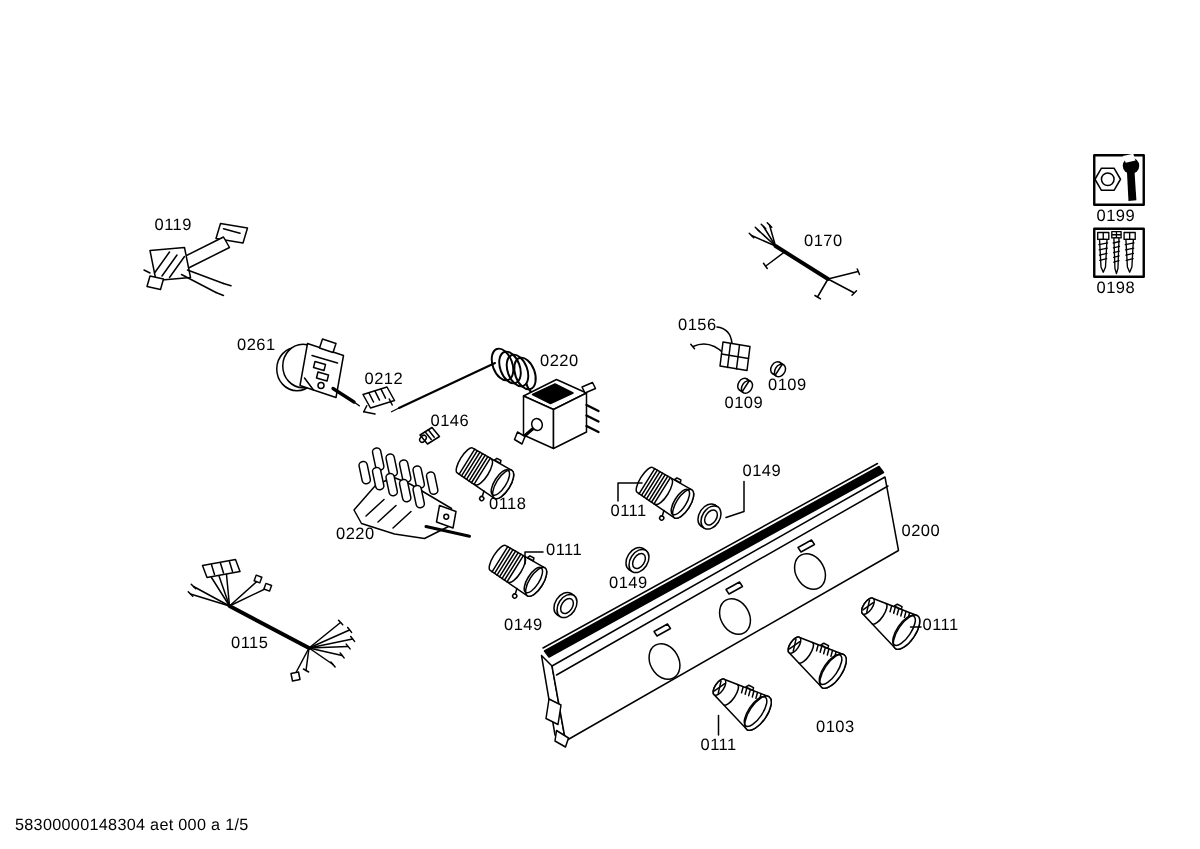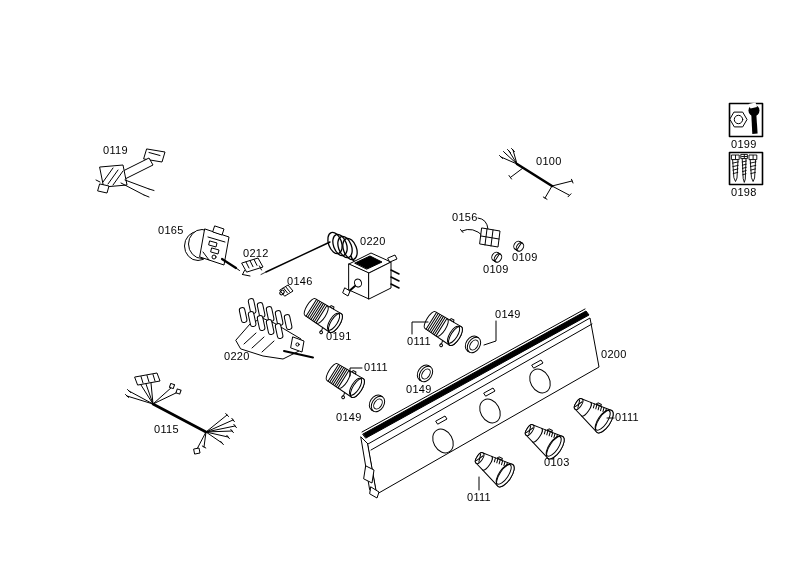--- a/index.html
+++ b/index.html
@@ -326,37 +326,38 @@
       <line x1="750.4" y1="166.6" x2="755.8" y2="165.4"></line>
       <line x1="750.6" y1="170.1" x2="755.6" y2="168.9"></line>
       <line x1="750.8" y1="173.6" x2="755.4" y2="172.4"></line>
     </g>
   </g>
 
 </g>
 </svg>
 
 <span class="plabel" style="left:103px;top:145px">0119</span>
-<span class="plabel" style="left:158px;top:225px">0165</span>
+<span class="plabel" style="left:158px;top:225px">0261</span>
 <span class="plabel" style="left:243px;top:248px">0212</span>
 <span class="plabel" style="left:287px;top:276px">0146</span>
 <span class="plabel" style="left:360px;top:236px">0220</span>
-<span class="plabel" style="left:326px;top:331px">0191</span>
+<span class="plabel" style="left:326px;top:331px">0118</span>
 <span class="plabel" style="left:224px;top:351px">0220</span>
 <span class="plabel" style="left:407px;top:336px">0111</span>
 <span class="plabel" style="left:495px;top:309px">0149</span>
 <span class="plabel" style="left:364px;top:362px">0111</span>
 <span class="plabel" style="left:406px;top:384px">0149</span>
 <span class="plabel" style="left:336px;top:412px">0149</span>
 <span class="plabel" style="left:452px;top:212px">0156</span>
 <span class="plabel" style="left:512px;top:252px">0109</span>
 <span class="plabel" style="left:483px;top:264px">0109</span>
-<span class="plabel" style="left:536px;top:156px">0100</span>
+<span class="plabel" style="left:536px;top:156px">0170</span>
 <span class="plabel" style="left:601px;top:349px">0200</span>
 <span class="plabel" style="left:154px;top:424px">0115</span>
 <span class="plabel" style="left:615px;top:412px">0111</span>
-<span class="plabel" style="left:544px;top:457px">0103</span>
+<span class="plabel" style="left:544px;top:480px">0103</span>
 <span class="plabel" style="left:467px;top:492px">0111</span>
 <span class="plabel" style="left:731px;top:139px">0199</span>
 <span class="plabel" style="left:731px;top:187px">0198</span>
 
+<span class="footer">58300000148304 aet 000 a 1/5</span>
 
 </div>
 
 </body></html>

